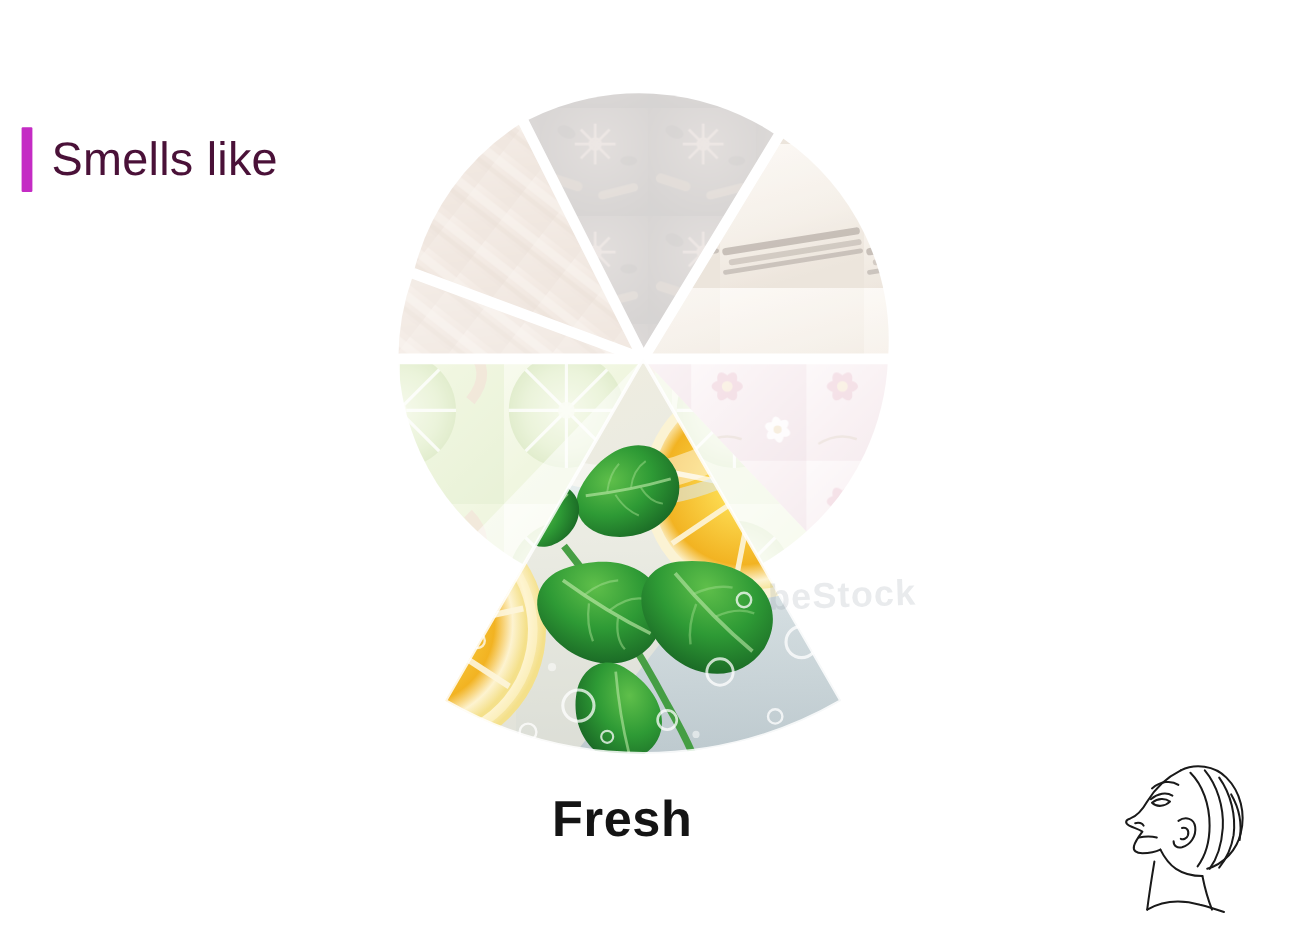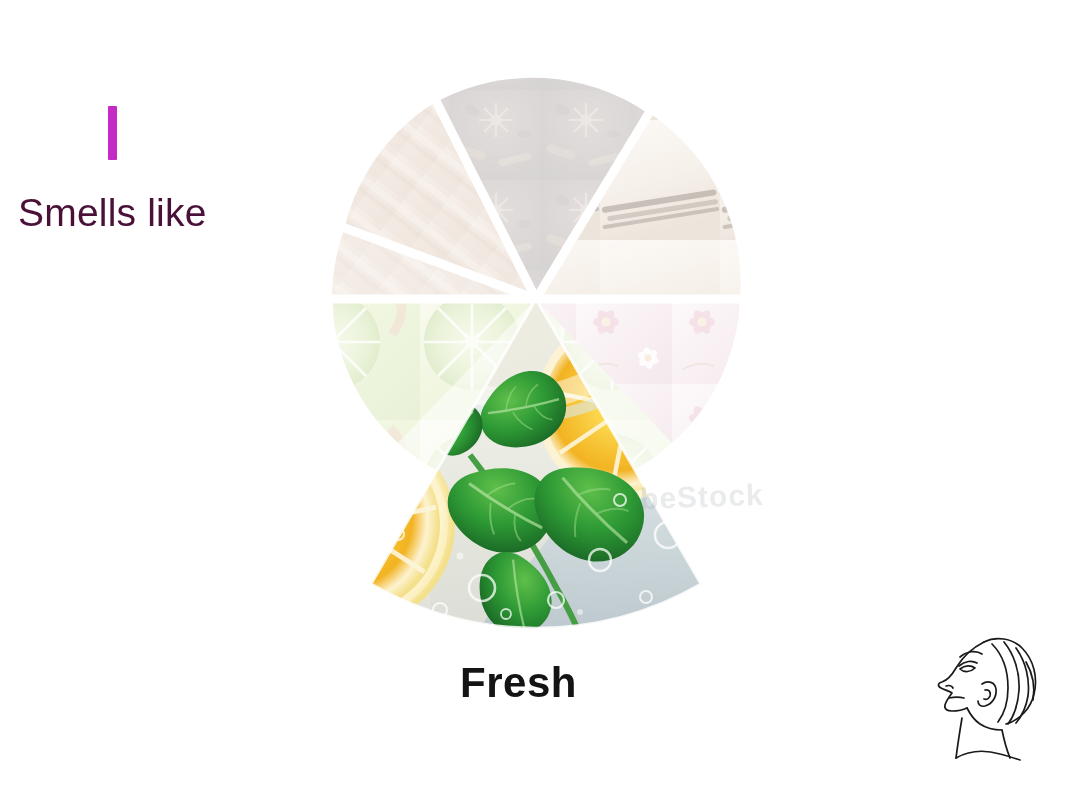--- a/index.html
+++ b/index.html
@@ -13,22 +13,21 @@
     position: relative;
   }
 
   
   #title-block {
     position: absolute;
     left: 18px;
     top: 106px;
     display: flex;
     align-items: center;
-    gap: 33px;
-    flex-direction: column;
+    gap: 16px;
   }
   #accent-bar {
     width: 9px;
     height: 54px;
     background: #C42BC4;
     border-radius: 1px;
   }
   #page-title {
     font-size: 39px;
     font-weight: 400;

